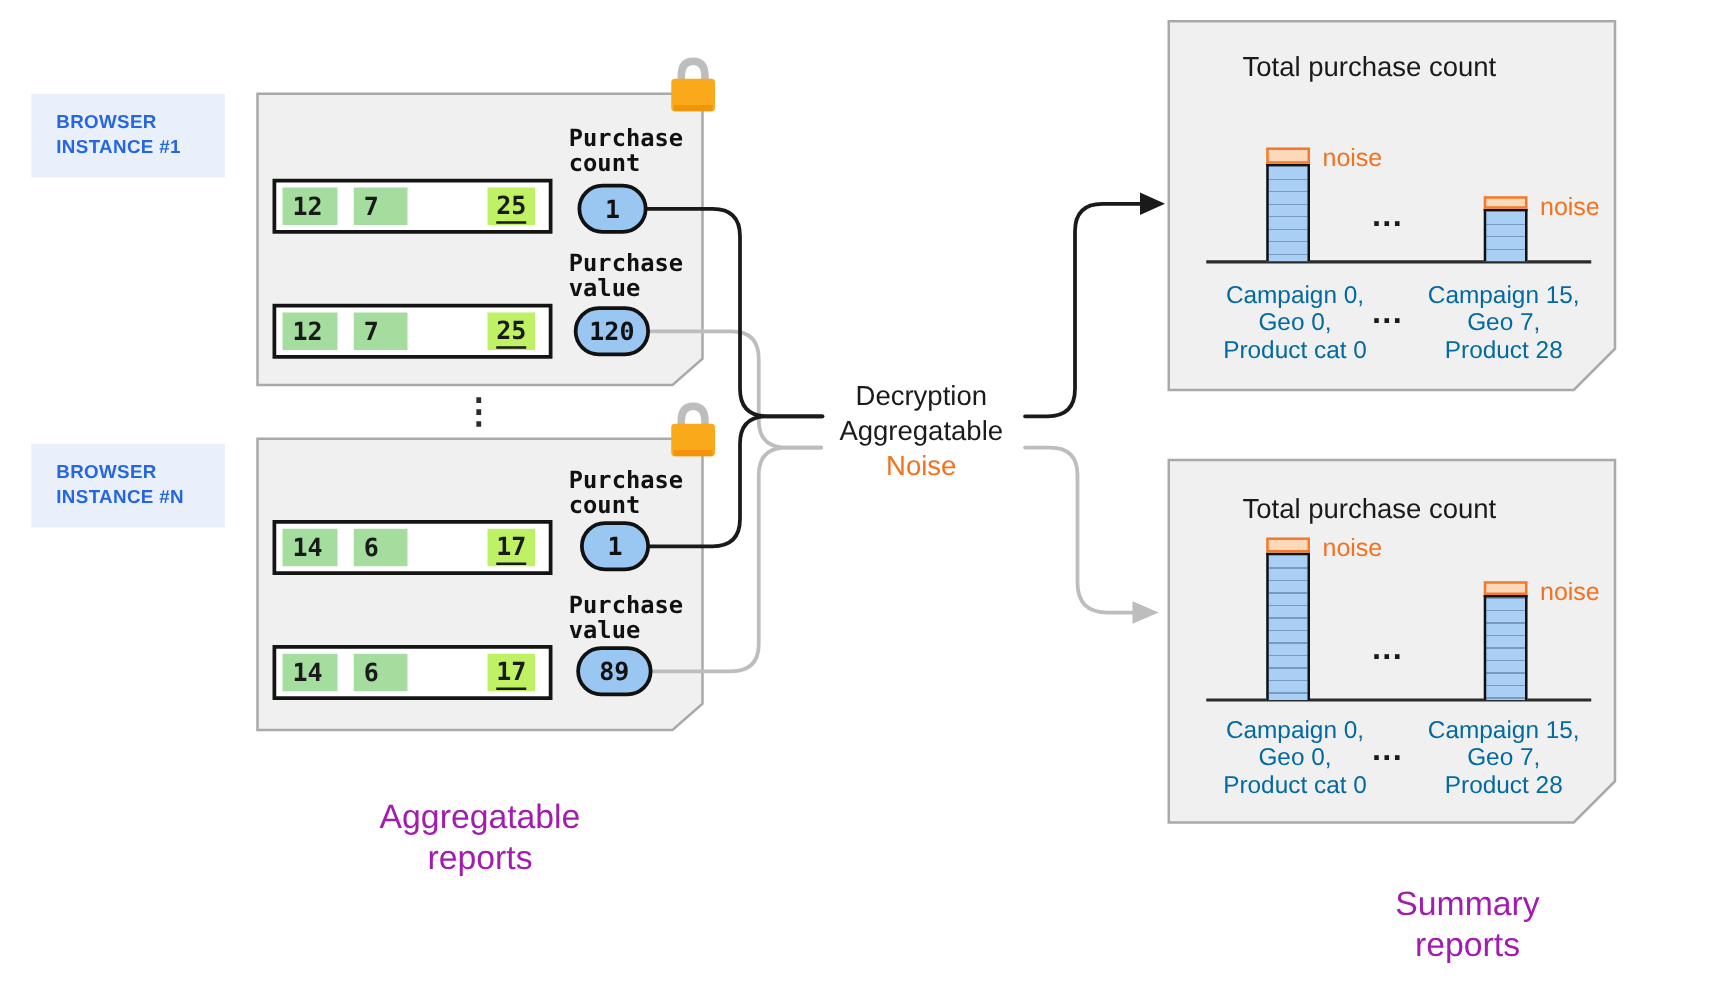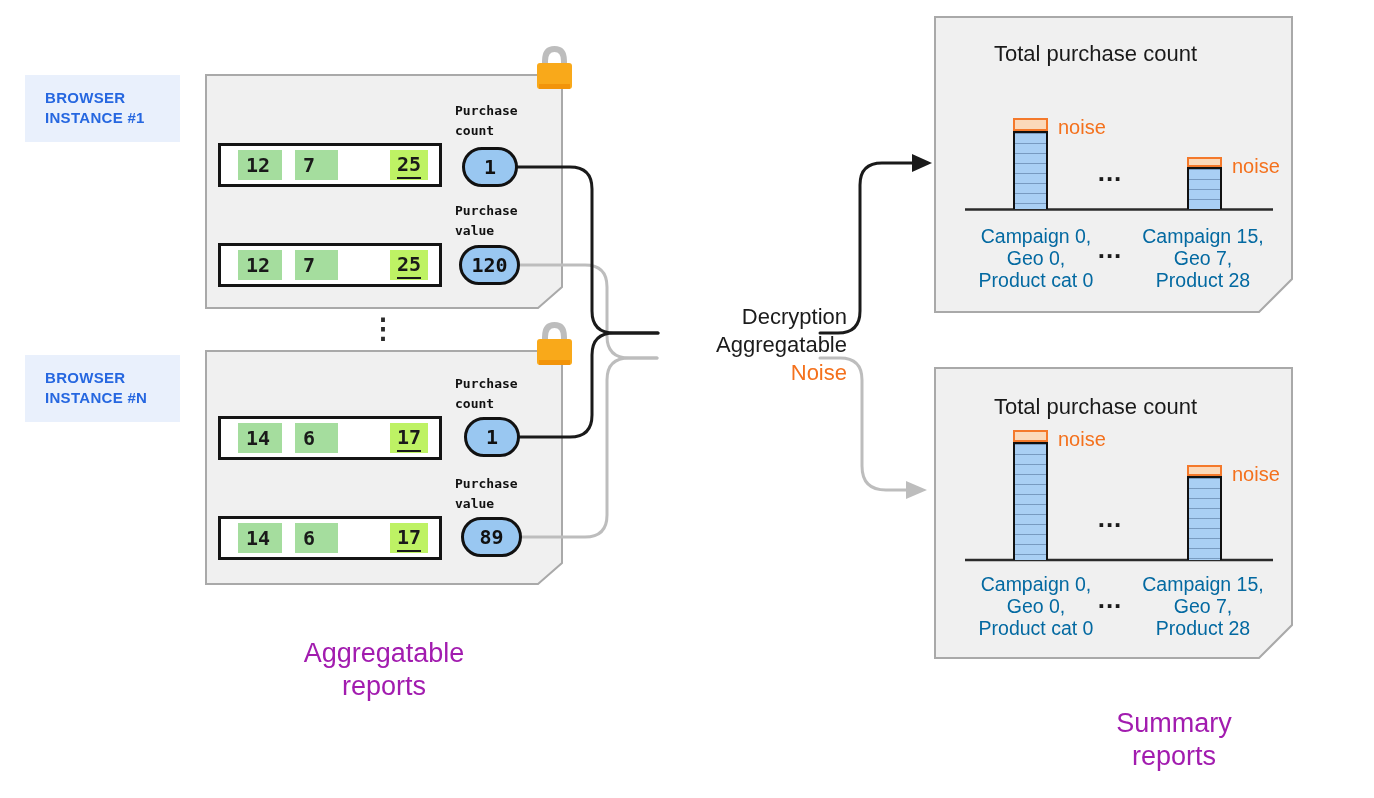--- a/index.html
+++ b/index.html
@@ -17,36 +17,36 @@
   .lockbody{fill:#F9A91A;}
   .lockfoot{fill:#EF8E06;opacity:.75;}
 
   
   .inst-label{width:155px;height:67px;background:#E9F0FC;color:#2667E0;font-weight:bold;
               font-size:15px;line-height:20px;letter-spacing:.3px;box-sizing:border-box;
               padding:13px 0 6px 20px;}
 
   
   .data-row{width:224px;height:44px;background:#ffffff;border:3px solid #141414;box-sizing:border-box;
-            display:flex;align-items:center;gap:13px;padding-left:17px;}
+            display:flex;align-items:center;gap:13px;padding-left:5px;}
   .chip{height:30px;box-sizing:border-box;display:flex;align-items:center;padding-left:8px;
         font-family:"DejaVu Sans Mono", monospace;font-weight:bold;font-size:20px;color:#1a1a1a;}
   .chip.green{background:#A5DD9E;}
   .chip.yellow{background:#bef264;margin-left:auto;margin-right:11px;padding-left:7px;padding-right:7px;}
   .ul{border-bottom:2.5px solid #1a1a1a;padding-bottom:1px;}
 
-  .metric{font-family:"DejaVu Sans Mono", monospace;font-weight:bold;font-size:13px;
+  .metric{font-family:"DejaVu Sans Mono", monospace;font-weight:bold;font-size:19px;
           line-height:20px;color:#111;}
   .bubble{height:40px;background:#99C7F1;border:3px solid #111;border-radius:21px;box-sizing:border-box;
           display:flex;align-items:center;justify-content:center;
           font-family:"DejaVu Sans Mono", monospace;font-weight:bold;font-size:20px;color:#111;}
 
   .vdots{font-size:28px;font-weight:bold;color:#2b2b2b;line-height:34px;}
 
-  .pipeline{width:220px;text-align:right;font-size:22px;line-height:28px;color:#1b1b1b;}
+  .pipeline{width:220px;text-align:center;font-size:22px;line-height:28px;color:#1b1b1b;}
   .orange{color:#F4711D;}
 
   .sum-title{width:321px;text-align:center;font-size:22px;color:#1a1a1a;}
 
   .bar-col{display:flex;flex-direction:column;width:35px;}
   .noise-cap{border:2.5px solid #F4792B;background:#FBD9BA;box-sizing:border-box;position:relative;}
   .bar{background:#A9CFF4;border:2.5px solid #111;border-bottom:none;box-sizing:border-box;
        background-image:repeating-linear-gradient(to bottom, rgba(45,75,115,.40) 0px, rgba(45,75,115,.40) 1px, transparent 1px, transparent 10px);}
   .noise-label{position:absolute;left:43px;top:-4px;color:#F4711D;font-size:20px;white-space:nowrap;}
 

